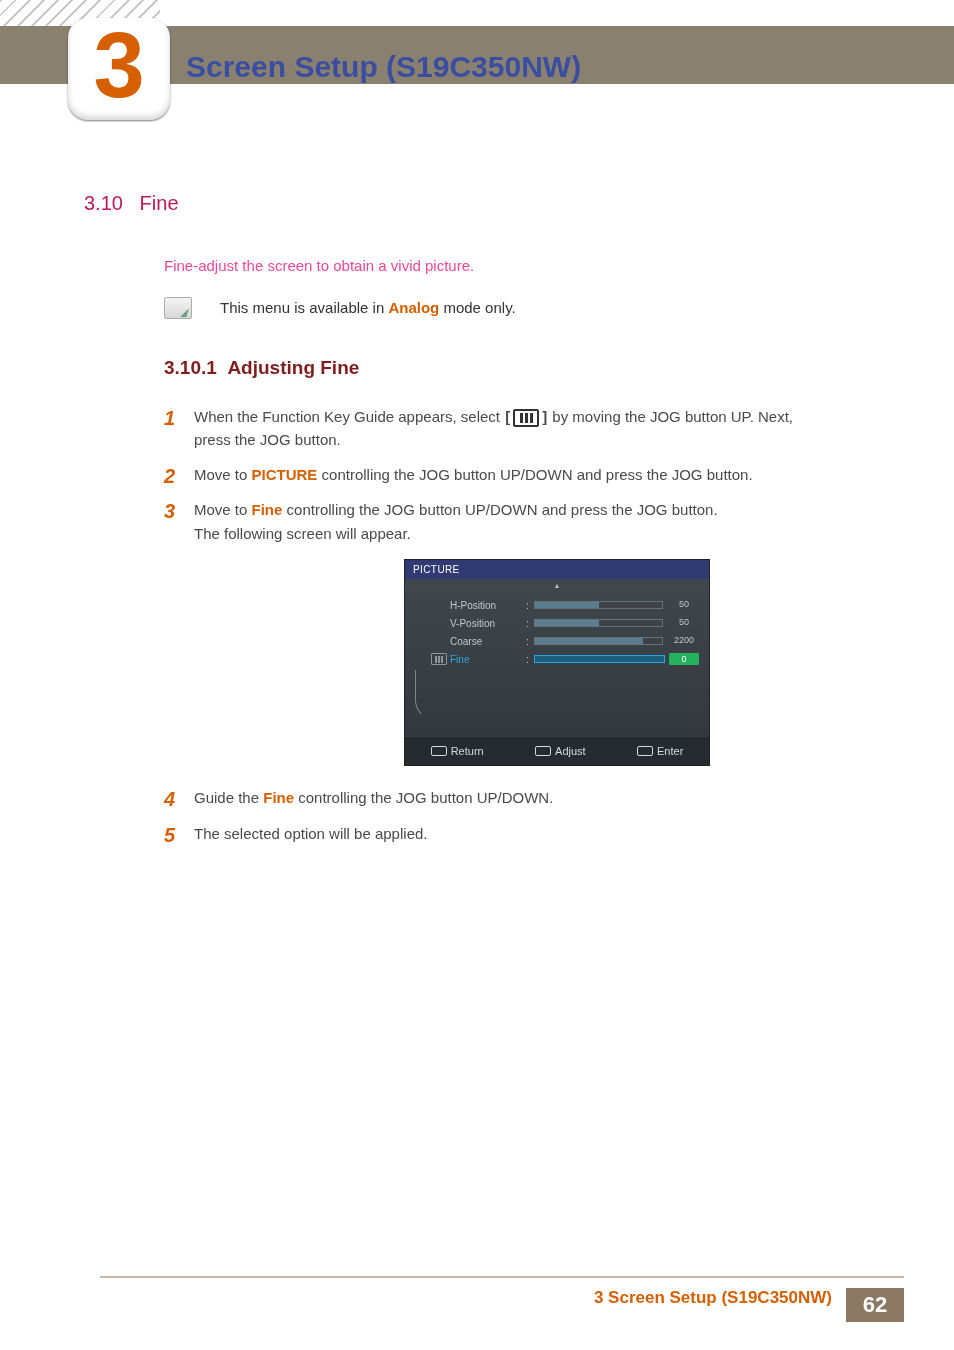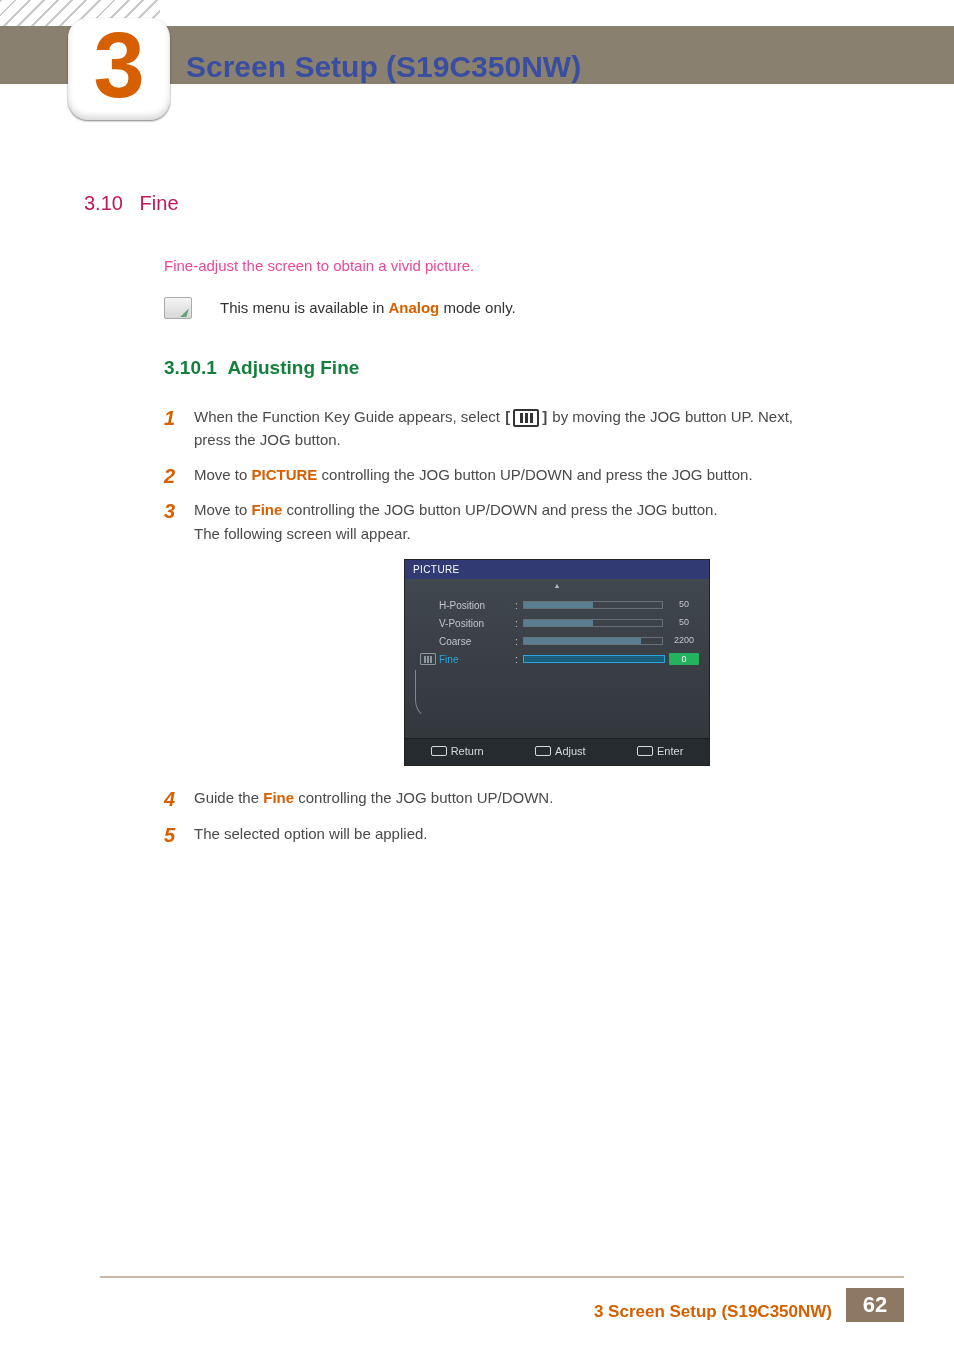--- a/index.html
+++ b/index.html
@@ -81,21 +81,21 @@
   }
   .note-icon::after {
     content: "";
     position: absolute;
     right: 2px; bottom: 1px;
     width: 9px; height: 9px;
     background: #6aa07a;
     clip-path: polygon(0 100%, 100% 0, 70% 100%);
   }
   .hl { color: #d65f00; font-weight: 700; }
-  .subhead { color: #15803d; font-size: 19px; font-weight: 600; margin-bottom: 22px; }
+  .subhead { color: #7f1d1d; font-size: 19px; font-weight: 600; margin-bottom: 22px; }
   ol.steps { list-style: none; counter-reset: s; }
   ol.steps > li { counter-increment: s; position: relative; padding-left: 30px; margin-bottom: 12px; color: #4a4a4a; }
   ol.steps > li::before {
     content: counter(s);
     position: absolute;
     left: 0; top: -2px;
     color: #d65f00;
     font-style: italic;
     font-weight: 700;
     font-size: 20px;
@@ -125,21 +125,21 @@
     color: #c2c6c9;
   }
   .osd .hdr {
     background: #313a73;
     color: #fff;
     font-size: 10px;
     padding: 2px 8px;
     letter-spacing: 0.4px;
   }
   .osd .tri { text-align: center; color: #b9bec3; font-size: 7px; padding: 2px 0 0 0; }
-  .osd .rows { padding: 4px 10px 6px 12px; position: relative; }
+  .osd .rows { padding: 4px 10px 6px 12px; position: relative; margin-left: 11px; }
   .osd .row { display: flex; align-items: center; height: 18px; }
   .osd .menu-icon { width: 22px; display:flex; align-items:center; justify-content:center; color:#8f969c; font-weight:700; font-size:9px; position: relative; }
   .menu-icon-inner {
     width: 16px; height: 12px; border:1px solid #8f969c; border-radius:1px;
     display:flex; align-items:center; justify-content:center; gap:1px;
   }
   .menu-icon-inner i { width:2px; height:7px; background:#8f969c; }
   .osd .lbl { width: 76px; }
   .osd .lbl.active { color:#2aa6df; }
   .osd .colon { width: 8px; }
@@ -171,21 +171,21 @@
     position: relative; top:-1px;
   }
 
   .footer {
     position: absolute;
     bottom: 28px; left: 100px; right: 50px;
     border-top: 2px solid #c9b8a5;
     padding-top: 10px;
     display: flex;
     justify-content: flex-end;
-    align-items: flex-end;
+    align-items: flex-start;
     gap: 14px;
     font-size: 17px;
     font-weight: 700;
   }
   .footer .ftitle { color: #d65f00; }
   .footer .pagebox {
     width: 58px; height: 34px;
     background: #8d7864;
     color: #fff;
     display:flex; align-items:center; justify-content:center;

